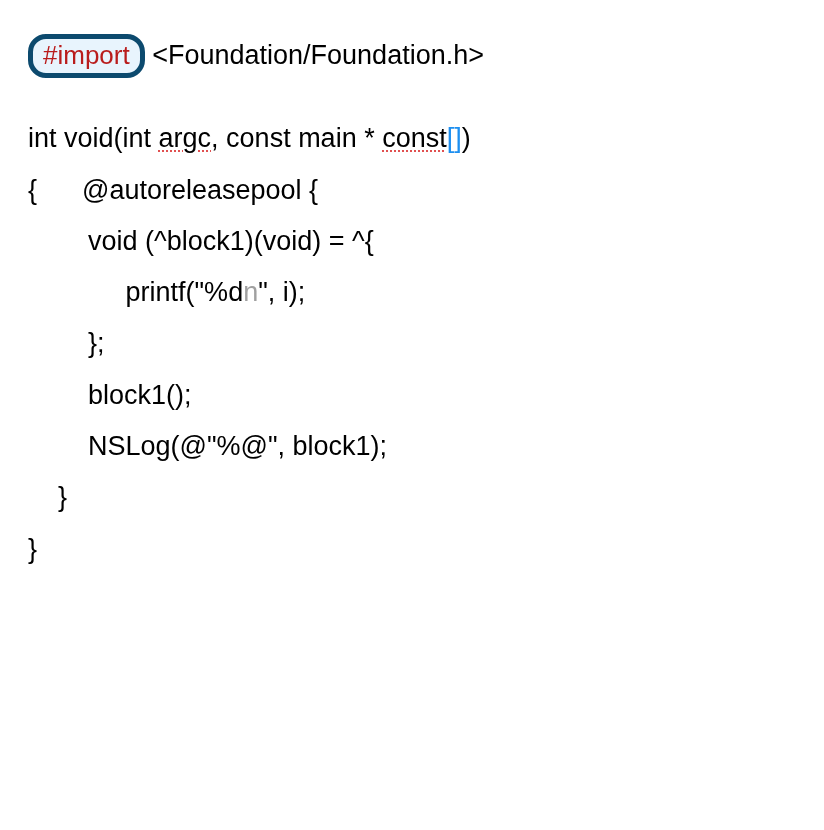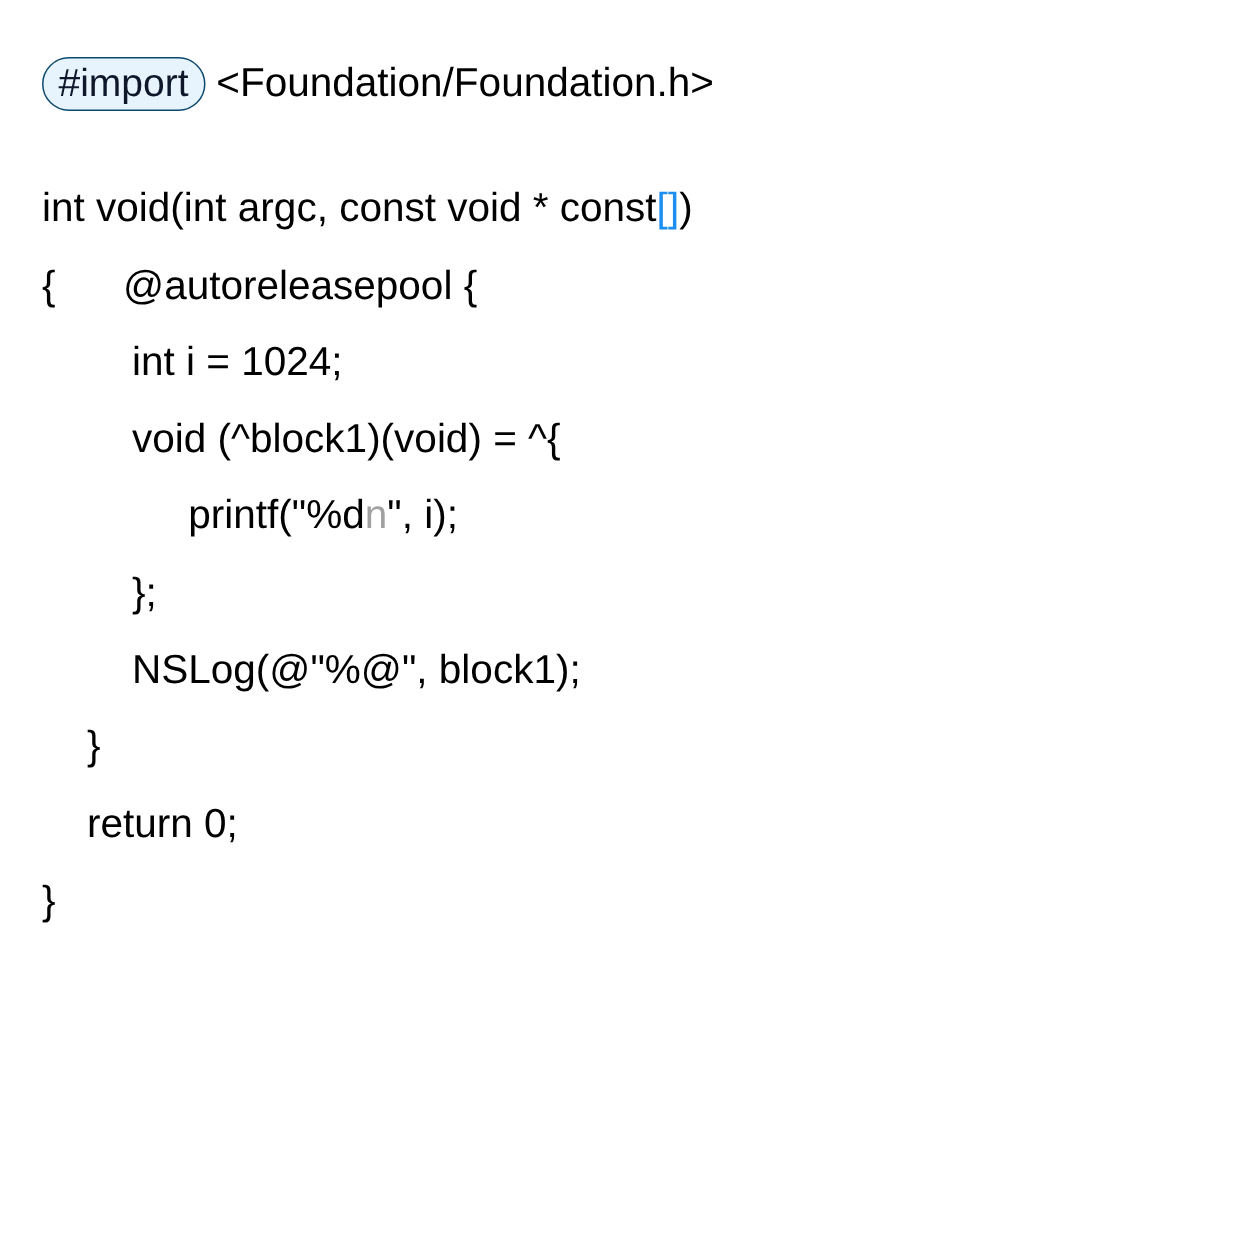--- a/index.html
+++ b/index.html
@@ -11,54 +11,54 @@
     line-height: 1.9;
     background: #ffffff;
     color: #000000;
     width: 824px;
     height: 830px;
   }
   .code-line { white-space: pre; }
   .hashtag {
     display: inline-block;
     background: #e8f4fd;
-    border: 1px solid #0c4a6e;
+    border: 5px solid #0c4a6e;
     border-radius: 18px;
     padding: 0 10px;
-    color: #0f172a;
+    color: #b91c1c;
     line-height: 1.3;
     vertical-align: baseline;
     font-size: 26px;
   }
   .blue { color: #1D8FF0; }
   .faded { color: #a0a0a0; }
   .spellcheck {
+    text-decoration: underline;
     text-decoration-style: dotted;
     text-decoration-color: #e05050;
     text-decoration-thickness: 2px;
     text-underline-offset: 3px;
   }
   .gap { height: 32px; }
 </style>
 </head>
 <body>
 
 <div>
 
 <div class="code-line"><span class="hashtag">#import</span><span> &lt;Foundation/Foundation.h&gt;</span></div>
 
 <div class="gap"></div>
 
-<div class="code-line"><span>int void(int </span><span class="spellcheck">argc</span><span>, const void * </span><span class="spellcheck">const</span><span class="blue">[</span><span class="blue">]</span><span>)</span></div>
+<div class="code-line"><span>int void(int </span><span class="spellcheck">argc</span><span>, const main * </span><span class="spellcheck">const</span><span class="blue">[</span><span class="blue">]</span><span>)</span></div>
 
 <div class="code-line">{      @autoreleasepool {</div>
-<div class="code-line">        int i = 1024;</div>
 <div class="code-line">        void (^block1)(void) = ^{</div>
 
 <div class="code-line"><span>             printf("%d</span><span class="faded">n</span><span>", i);</span></div>
 
 <div class="code-line">        };</div>
+<div class="code-line">        block1();</div>
 <div class="code-line">        NSLog(@"%@", block1);</div>
 <div class="code-line">    }</div>
-<div class="code-line">    return 0;</div>
 <div class="code-line">}</div>
 
 </div>
 
 </body></html>

